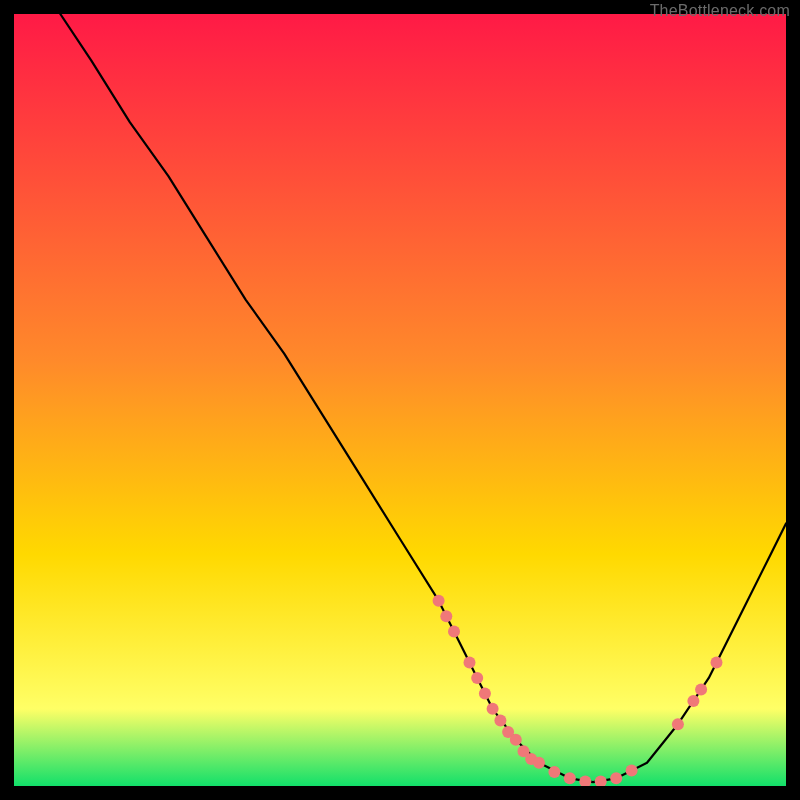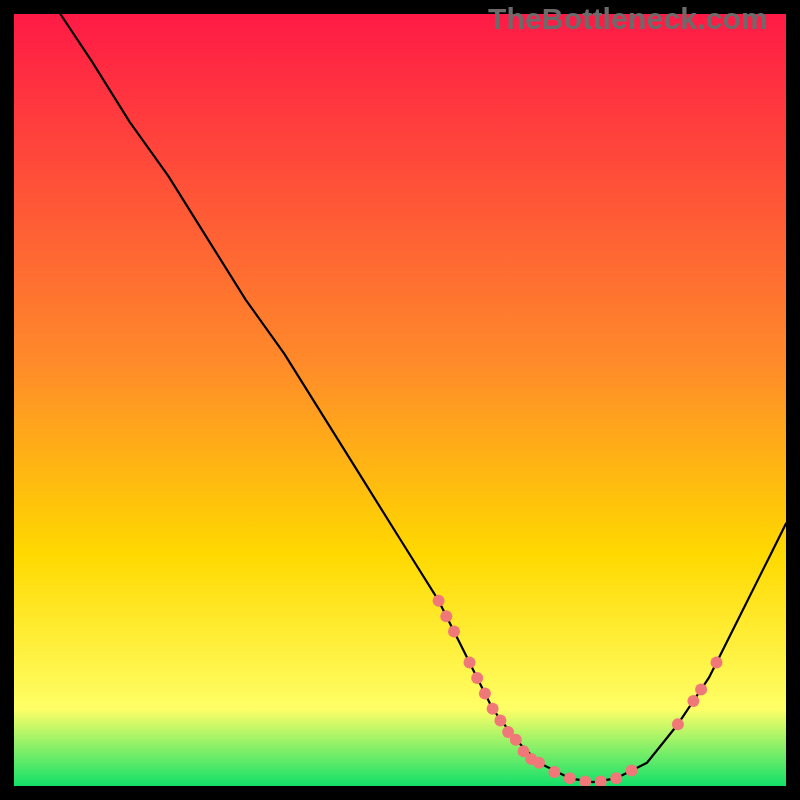--- a/index.html
+++ b/index.html
@@ -15,23 +15,23 @@
     position: absolute;
     left: 14px;
     top: 14px;
     width: 772px;
     height: 772px;
     background: #000;
   }
   .watermark {
     position: absolute;
     top: 2px;
-    right: 32px;
-    font-size: 30px;
-    font-weight: 700;
+    right: 10px;
+    font-size: 16px;
+    font-weight: 400;
     color: #6b6b6b;
     letter-spacing: 0.2px;
   }
   svg {
     display: block;
   }
 </style>
 </head>
 <body>
 

